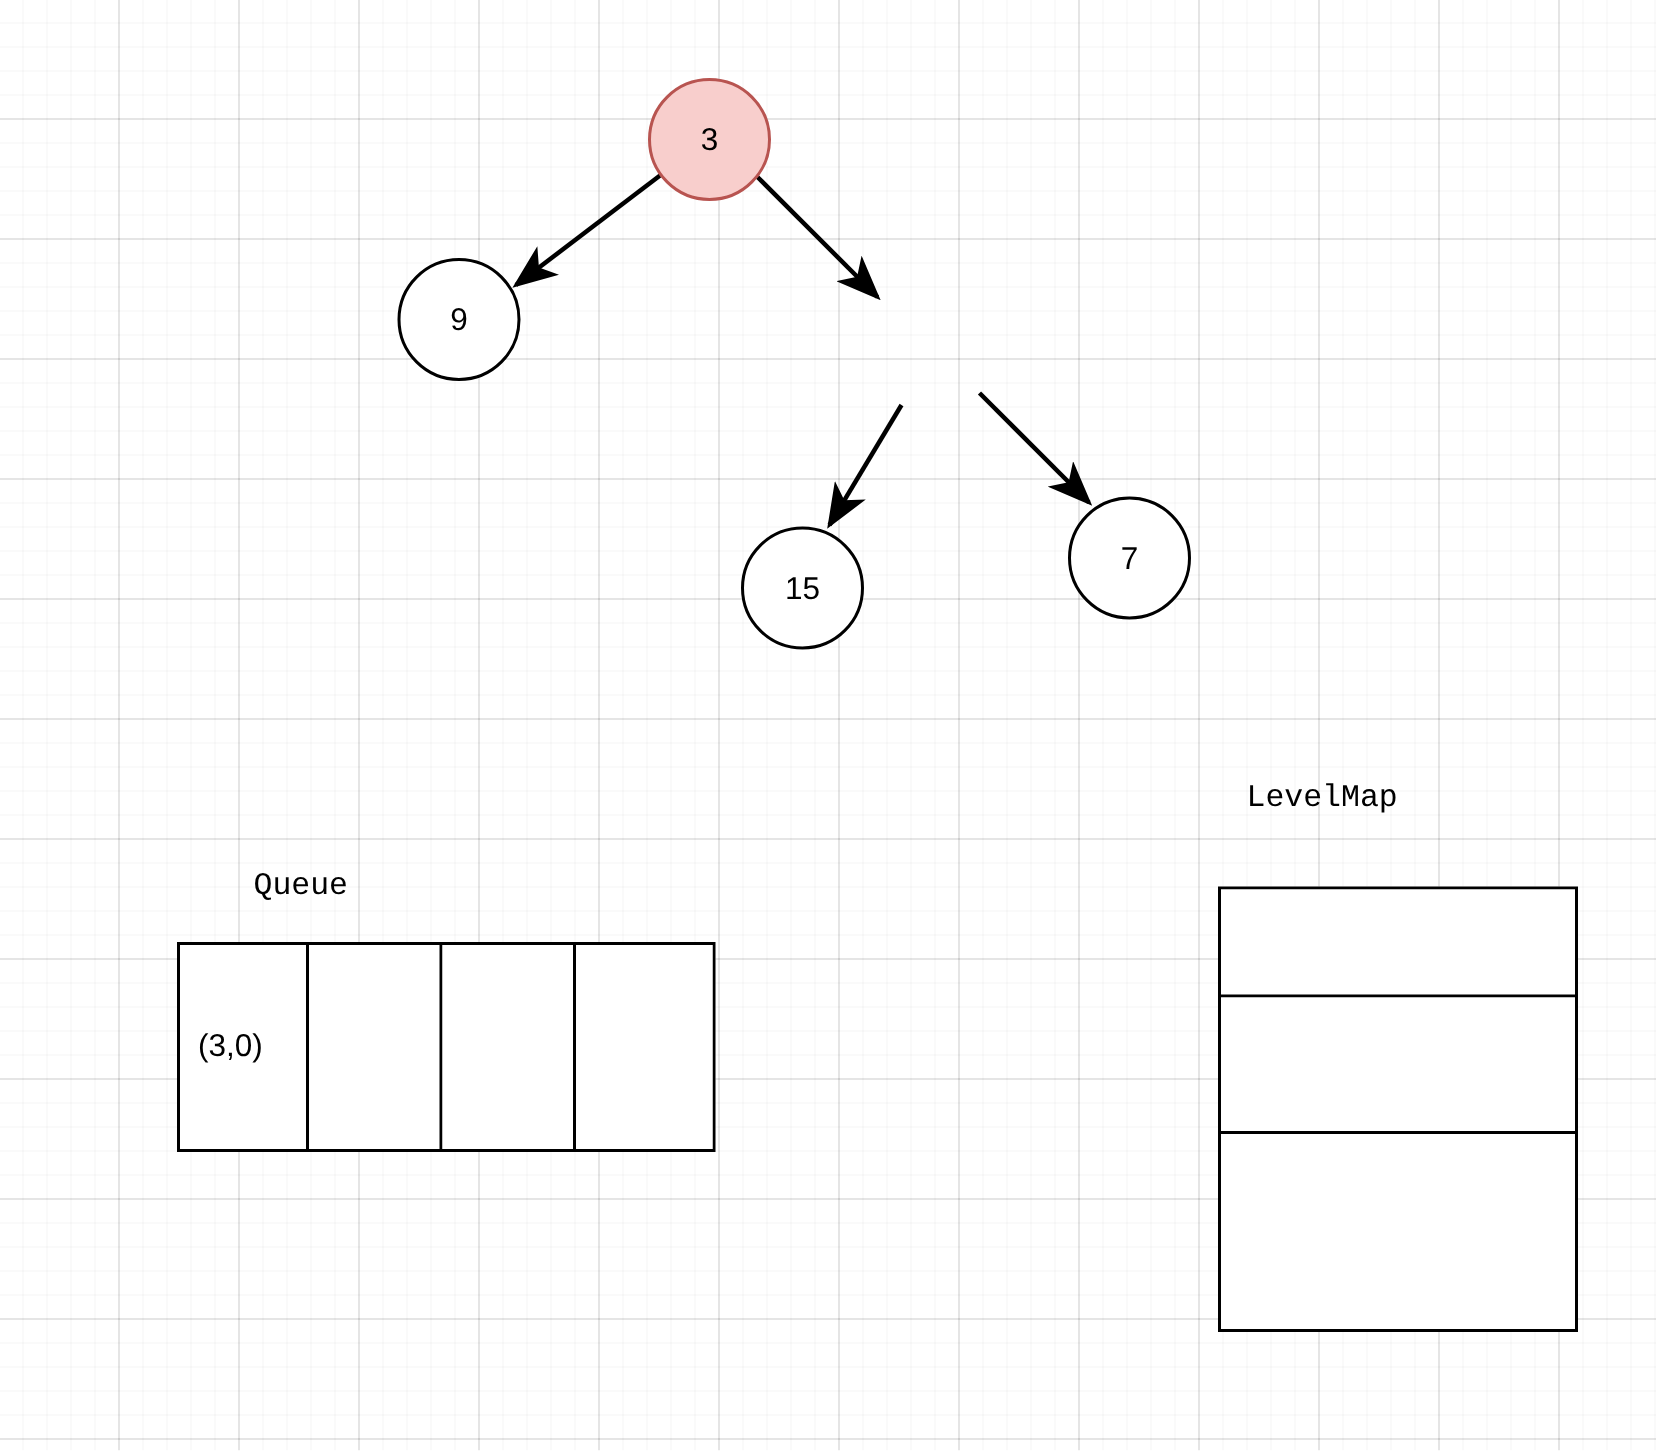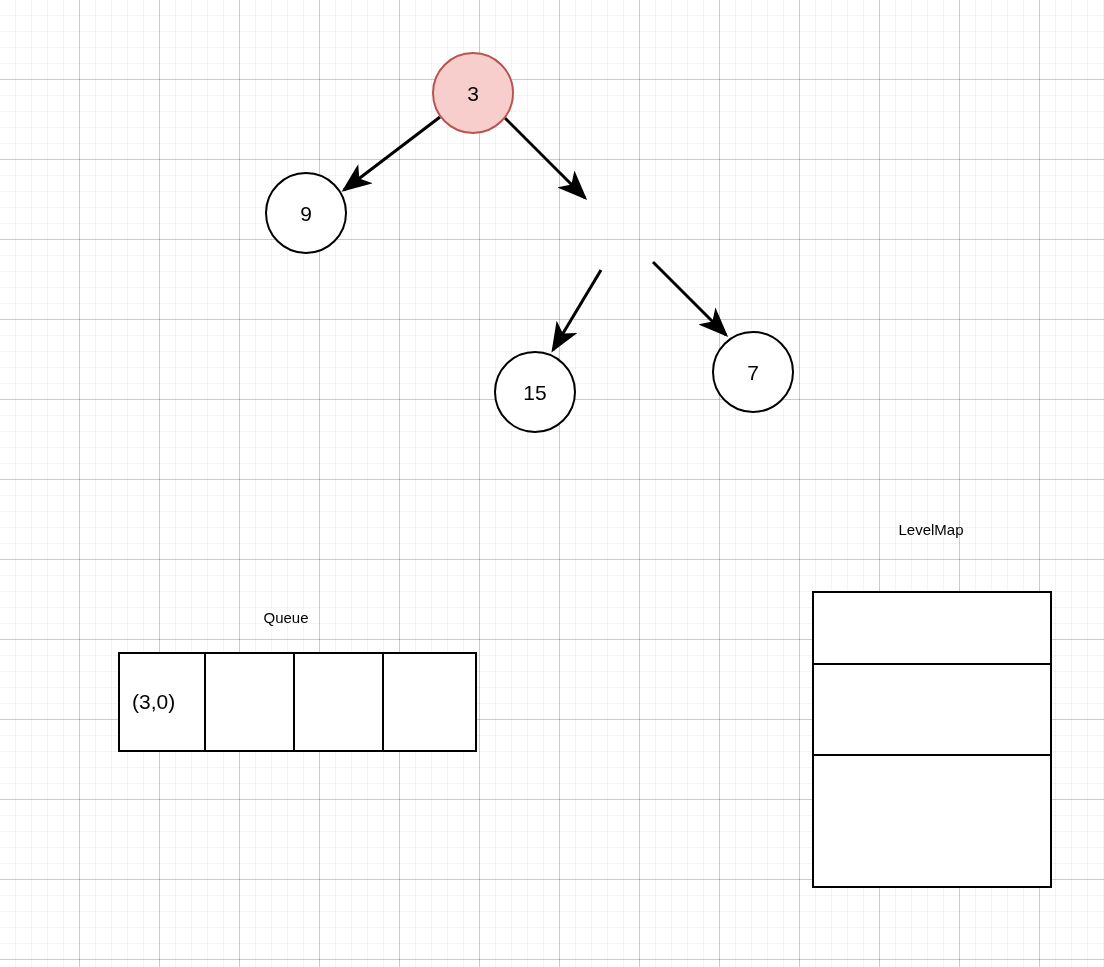--- a/index.html
+++ b/index.html
@@ -45,25 +45,26 @@
     background: #ffffff;
     border: 2px solid #000000;
     line-height: 1;
   }
   .node.highlight {
     background: #f8cecc;
     border-color: #b85450;
   }
   .struct-label {
     position: absolute;
-    font-size: 15px;
+    font-size: 21px;
     color: #000000;
-    text-align: center;
+    text-align: left;
     white-space: nowrap;
     line-height: 1;
+    font-family: Liberation Mono, monospace;
   }
   #queue-box {
     position: absolute;
     display: flex;
     box-sizing: border-box;
     border: 2.5px solid #000000;
     background: #ffffff;
   }
   .queue-cell {
     box-sizing: border-box;
@@ -128,23 +129,23 @@
 
 
   <div class="node" style="left:494px; top:351px; width:82px; height:82px;">
     <span>15</span>
   </div>
 
   <div class="node" style="left:712px; top:331px; width:82px; height:82px;">
     <span>7</span>
   </div>
 
-  <div class="struct-label" style="left:186px; top:581px; width:200px;margin-top:29px;">Queue</div>
+  <div class="struct-label" style="left:169px; top:581px; width:200px;">Queue</div>
 
-  <div id="queue-box" style="left:118px; top:628px; width:359px; height:100px;margin-top:24px;">
+  <div id="queue-box" style="left:118px; top:628px; width:359px; height:140px;">
     <div class="queue-cell" style="width:87px;">
       <span>(3,0)</span>
     </div>
     <div class="queue-cell" style="width:90px;">
       <span></span>
     </div>
     <div class="queue-cell" style="width:90px;">
       <span></span>
     </div>
     <div class="queue-cell" style="width:92px;">

